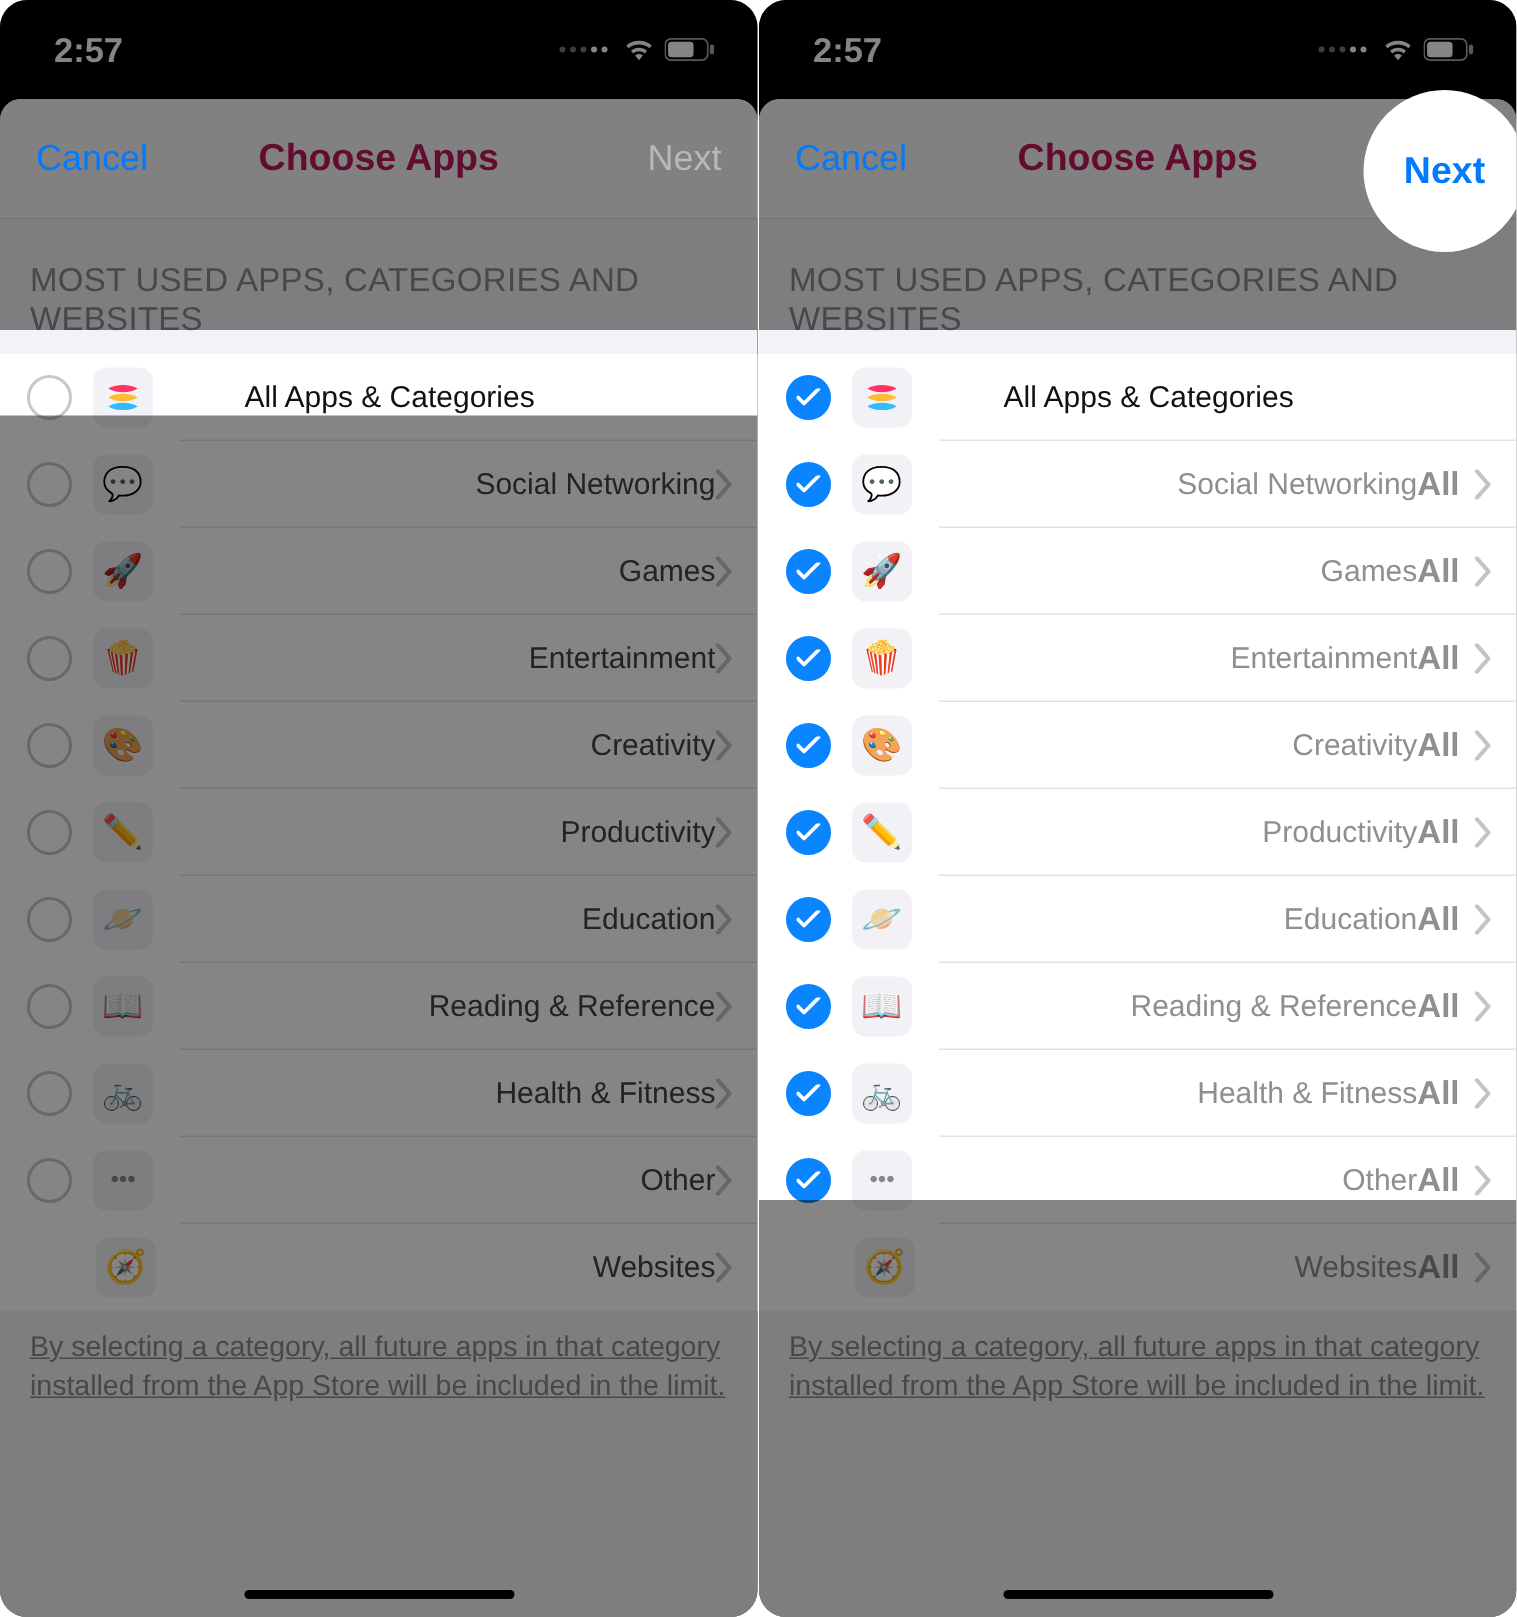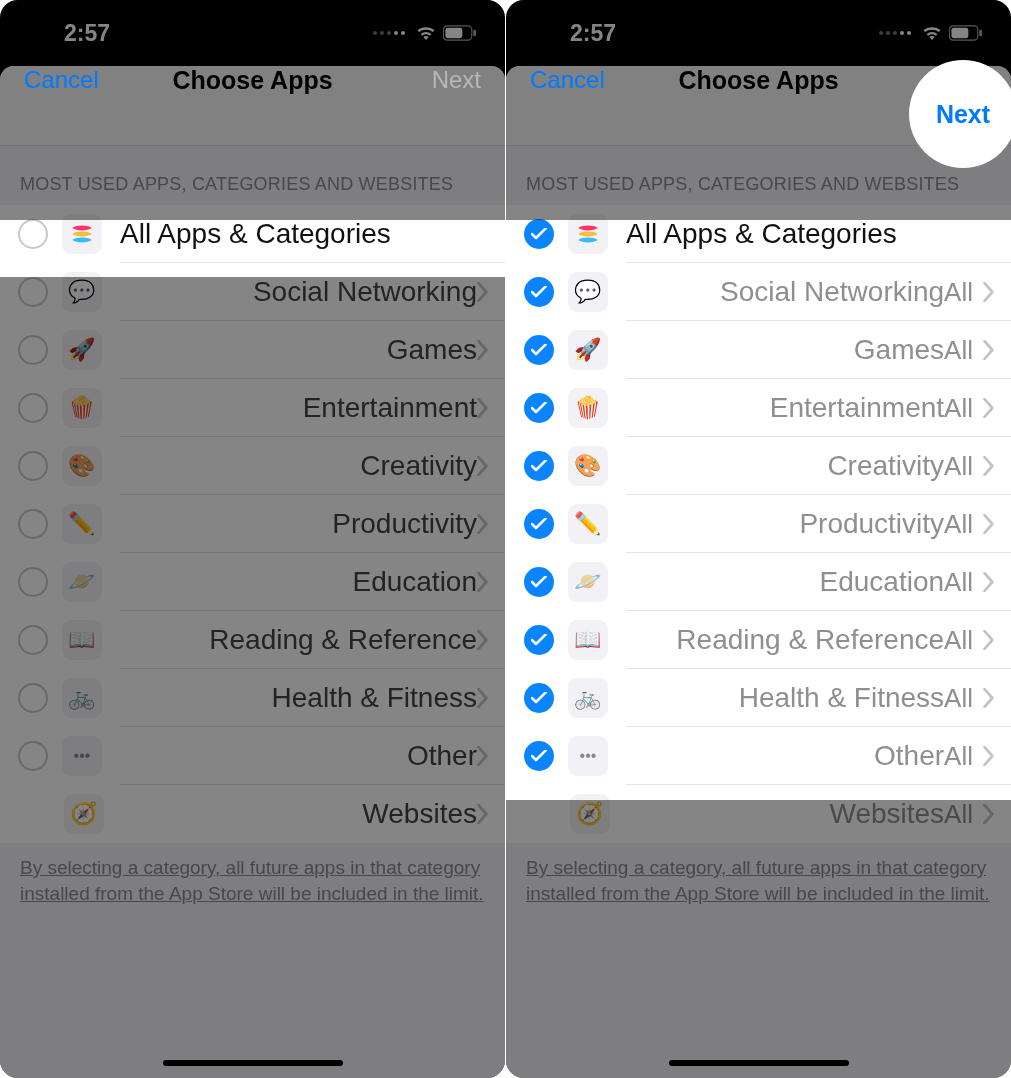--- a/index.html
+++ b/index.html
@@ -12,21 +12,20 @@
     position: relative;
     overflow: hidden;
   }
   .phone {
     width: 517px;
     height: 1078px;
     background: #000;
     position: relative;
     border-radius: 18px;
     overflow: hidden;
-    padding-left: 28px;
   }
   .phone + .phone { margin-left: 1px; }
   
   .status-bar {
     height: 66px;
     color: #fff;
     display: flex;
     align-items: center;
     justify-content: space-between;
     padding: 0 28px 0 36px;
@@ -44,48 +43,48 @@
     position:absolute;
     left:0; right:0;
     top:66px;
     bottom:0;
     background:#f2f2f7;
     border-radius: 14px 14px 0 0;
   }
   .nav {
     height: 80px;
     display:flex;
-    align-items:flex-start;
+    align-items:center;
     justify-content:space-between;
     padding: 0 24px;
     background:#f7f7f9;
     border-radius: 14px 14px 0 0;
     border-bottom:1px solid #dcdcdf;
     position:relative;
   }
   .nav-title {
     position:absolute;
     left:0; right:0;
     text-align:center;
     font-size:25px;
     font-weight:700;
-    color:#000000;
+    color:#be185d;
     pointer-events:none;
   }
   .nav-btn {
     font-size:24px;
     color:#007aff;
     background:none;
     border:none;
     cursor:pointer;
     z-index:1;
   }
   .nav-btn.disabled { color:#b8b8bc; }
   .section-header {
-    font-size:18px;
+    font-size:22px;
     color:#8a8a8e;
     padding: 28px 20px 10px 20px;
     letter-spacing:0.2px;
   }
   .list { background:#fff; }
   .row {
     display:flex;
     align-items:center;
     height:58px;
     padding: 0 16px 0 18px;
@@ -120,32 +119,34 @@
     border-radius:9px;
     background:#f2f2f6;
     display:flex;
     align-items:center;
     justify-content:center;
     flex-shrink:0;
     margin-right:18px;
     font-size:22px;
   }
   .row-label {
-    font-size:28px;
+    font-size:20px;
     color:#111;
     flex:1;
     white-space:nowrap;
     overflow:hidden;
+    margin-left:43px;
   }
   .row.category .row-label { color:#444;text-align:right; }
   .row.sel .row-label { color:#8e8e93; }
   .row-detail {
-    font-size:26px;
+    font-size:22px;
     color:#8e8e93;
     margin-right:10px;
+    font-weight:bold;
   }
   .chevron {
     width:12px; height:20px;
     flex-shrink:0;
   }
   .footer-text {
     font-size:19px;
     line-height:1.35;
     color:#8a8a8e;
     padding: 12px 20px 0 20px;

